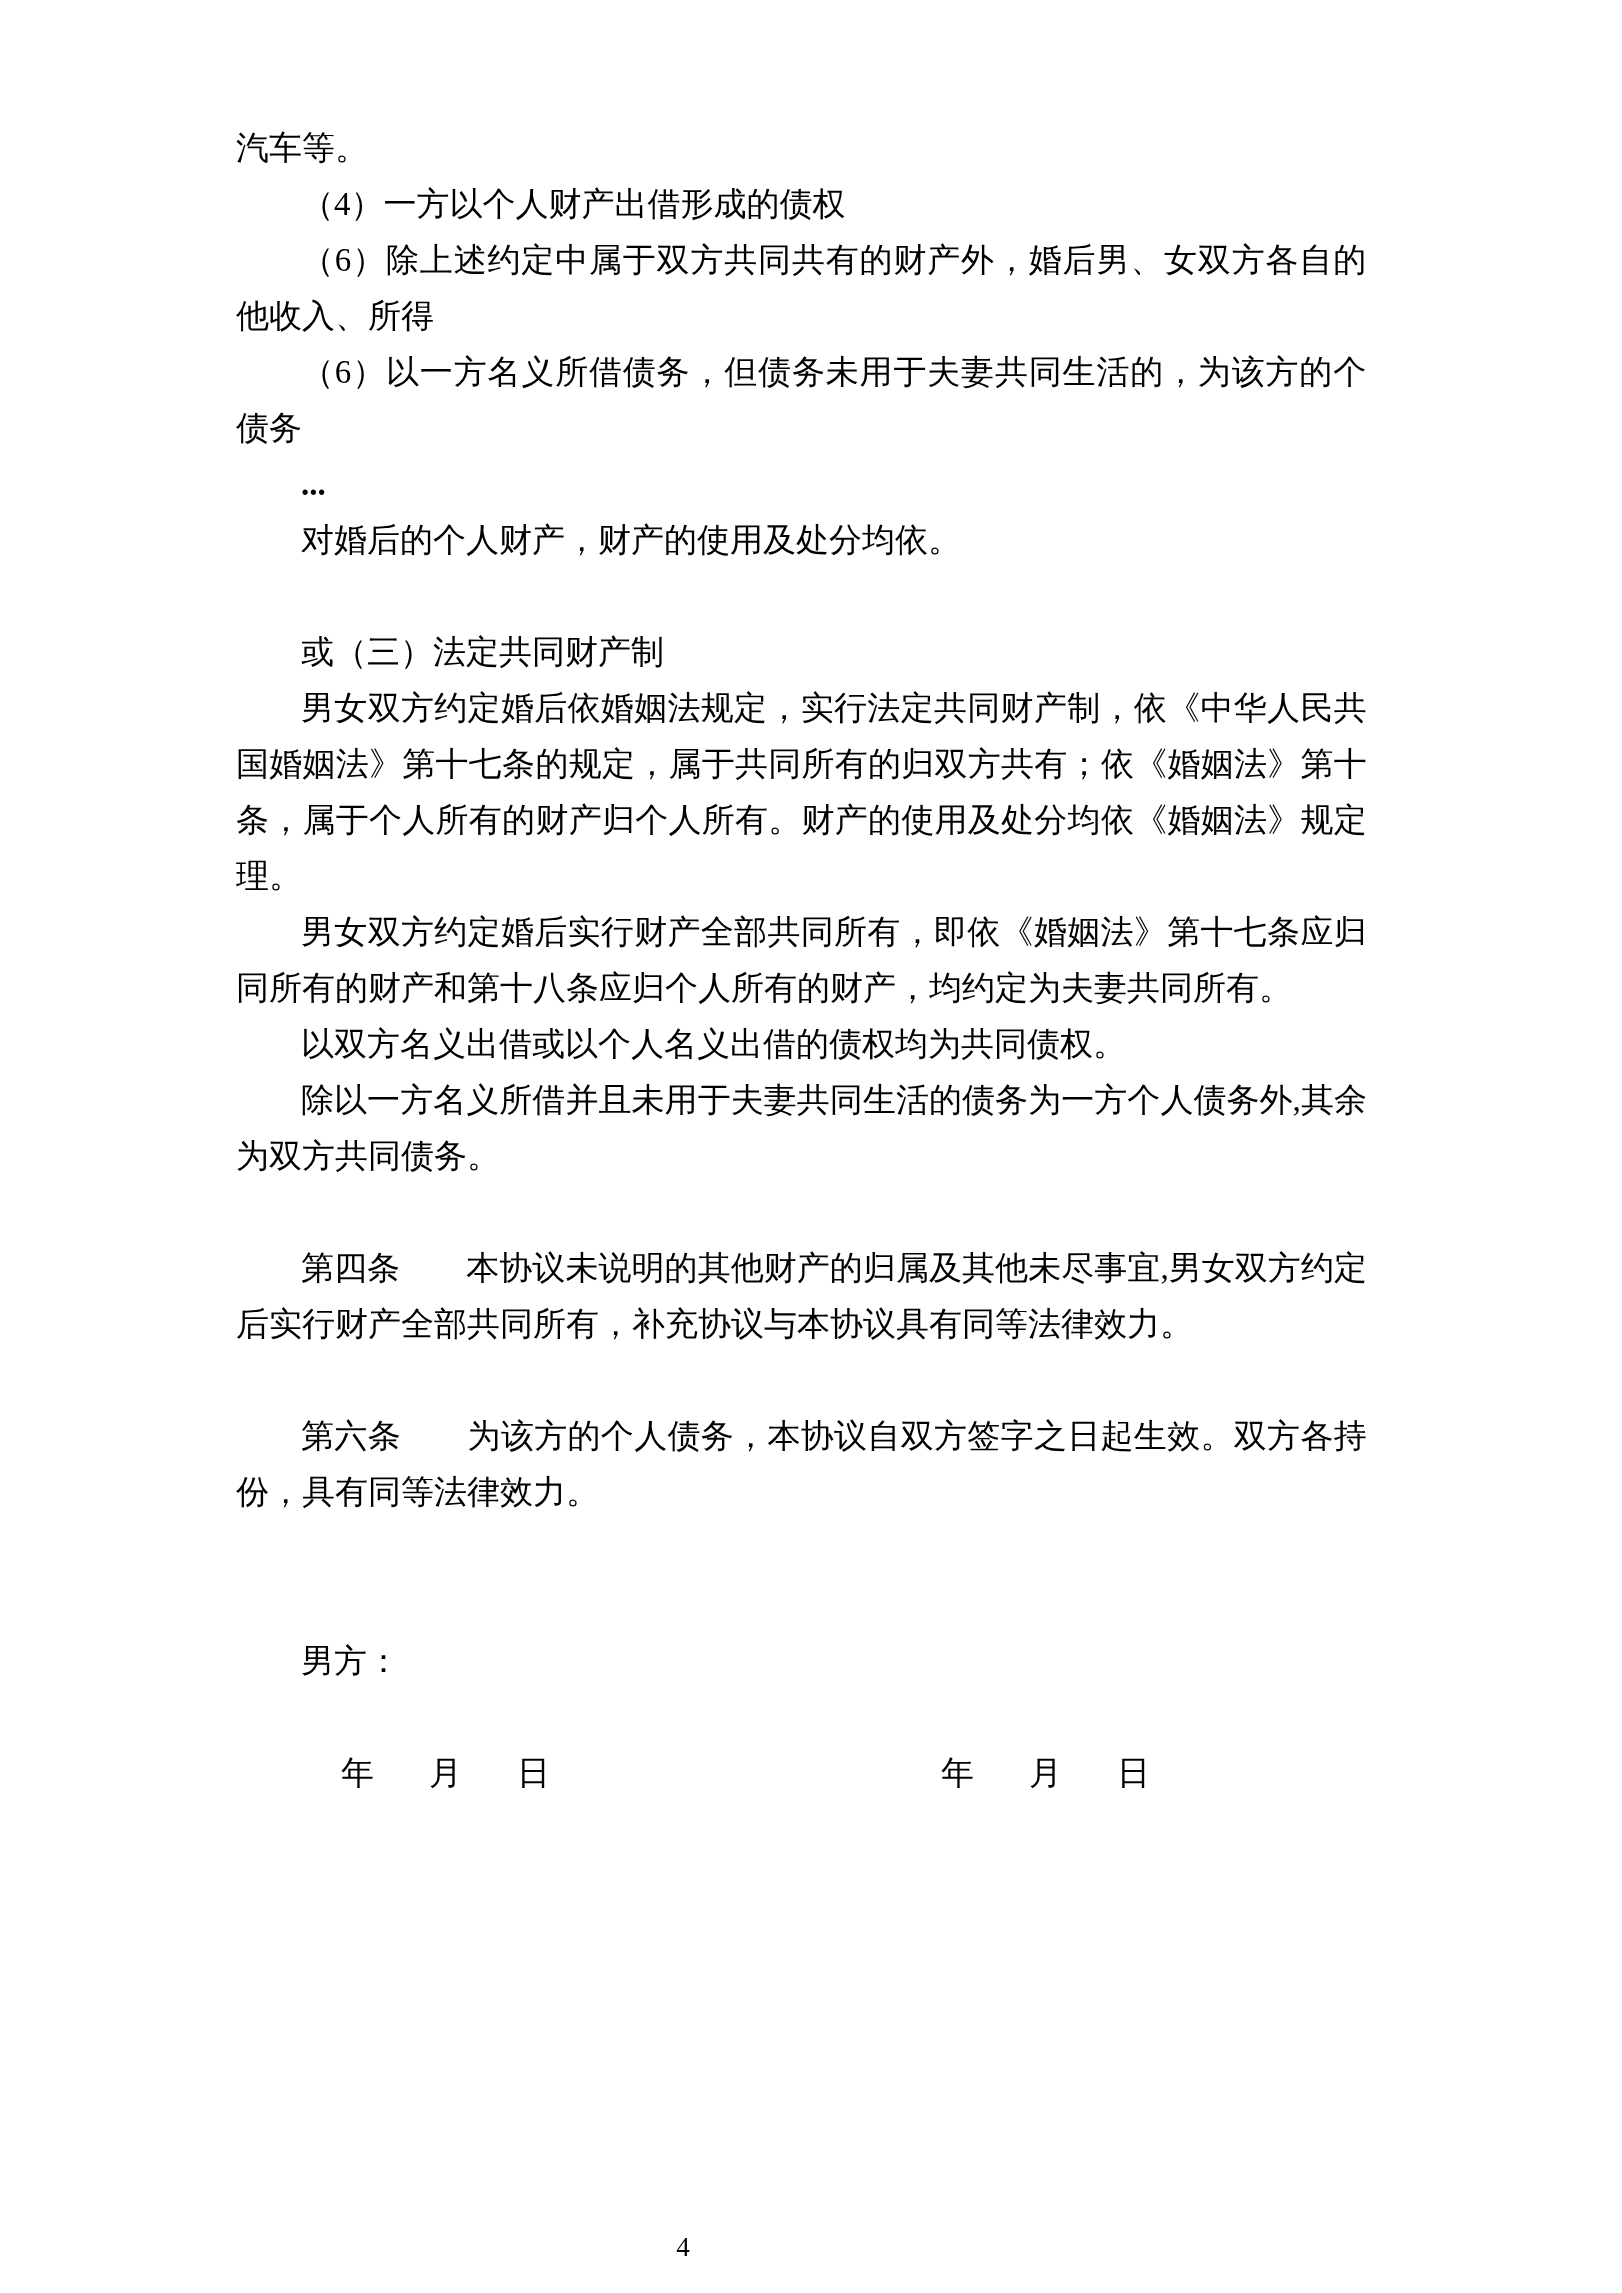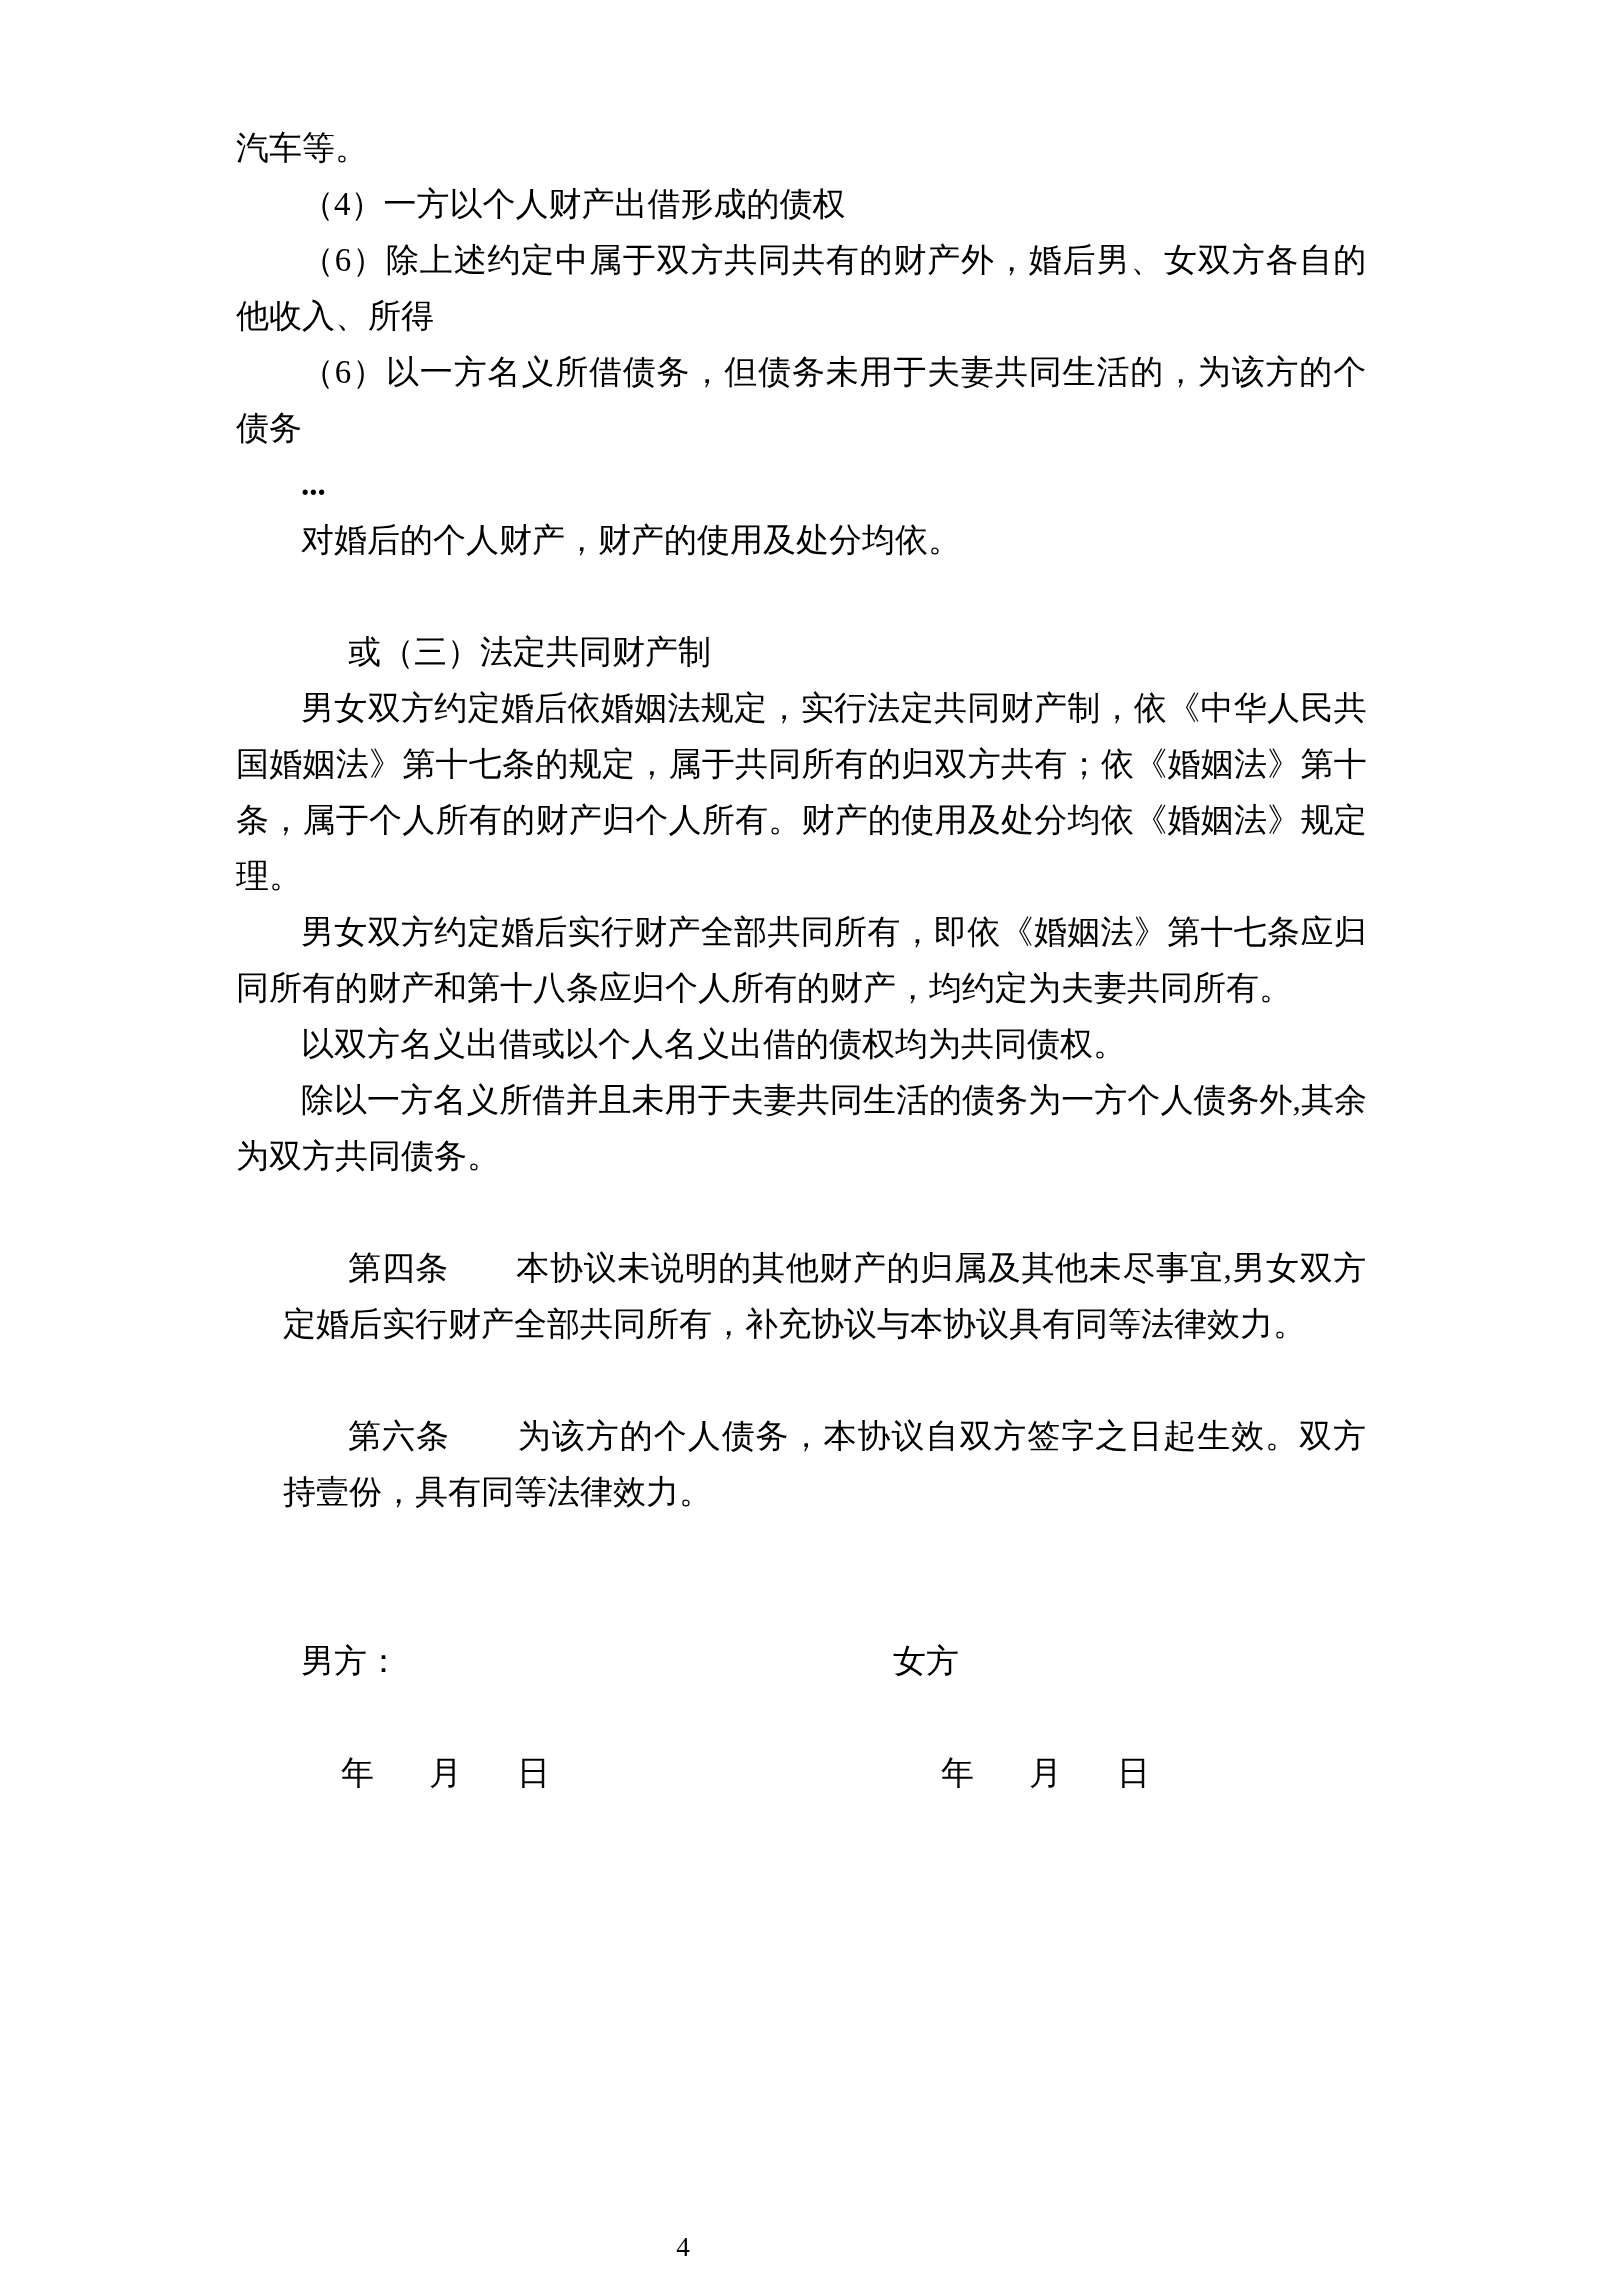--- a/index.html
+++ b/index.html
@@ -20,21 +20,21 @@
     position: absolute;
     left: 236px;
     top: 120px;
     width: 1164px;
     font-size: 33px;
     line-height: 56px;
     text-align: justify;
   }
   .para { margin: 0; }
   .indent { text-indent: 65px; }
-  .gap { margin-top: 56px; margin-left: 47px; }
+  .gap { margin-top: 56px; }
   .bold { font-weight: 700; }
 
   .sig-row {
     display: flex;
     margin-top: 113px;
   }
   .sig-col {
     width: 50%;
     box-sizing: border-box;
   }
@@ -85,23 +85,20 @@
     <p class="para indent">以双方名义出借或以个人名义出借的债权均为共同债权。</p>
     <p class="para indent">除以一方名义所借并且未用于夫妻共同生活的债务为一方个人债务外,其余均为双方共同债务。</p>
 
     <p class="para indent gap">第四条　　本协议未说明的其他财产的归属及其他未尽事宜,男女双方约定婚后实行财产全部共同所有，补充协议与本协议具有同等法律效力。</p>
     <p class="para indent gap">第六条　　为该方的个人债务，本协议自双方签字之日起生效。双方各持壹份，具有同等法律效力。</p>
 
     <div class="sig-row">
       <div class="sig-col left">
         <span>男方：</span>
       </div>
-      <div class="sig-col right">
-        <span>女方</span>
-      </div>
     </div>
 
     <div class="date-row">
       <div class="date-col left">
         <div class="date-group">
           <span>年</span>
           <span>月</span>
           <span>日</span>
         </div>
       </div>

